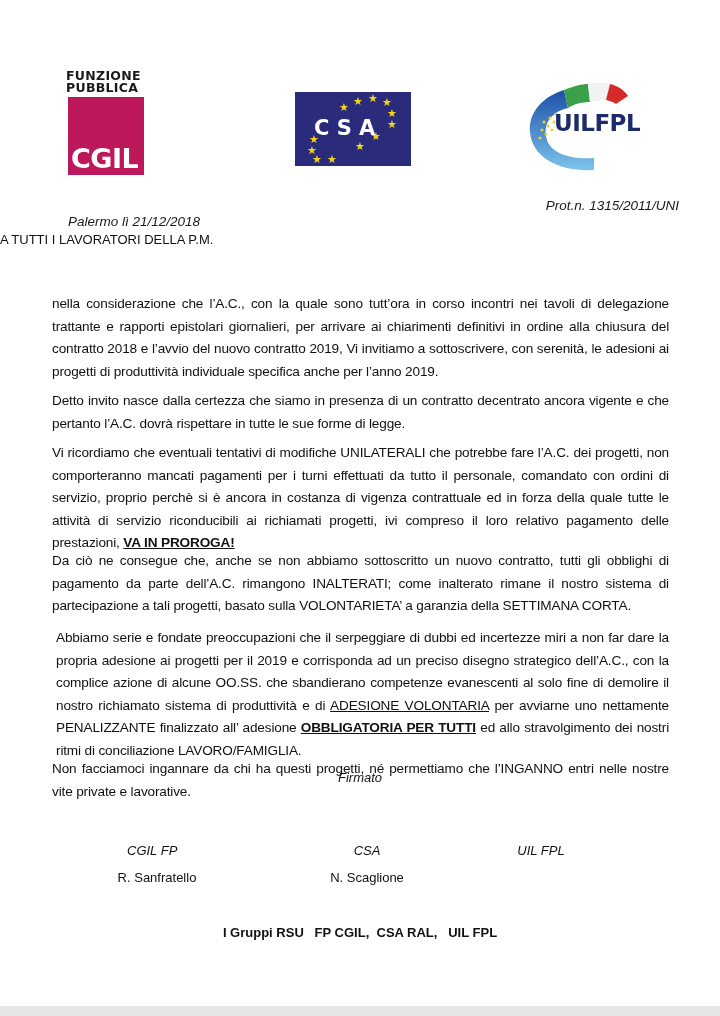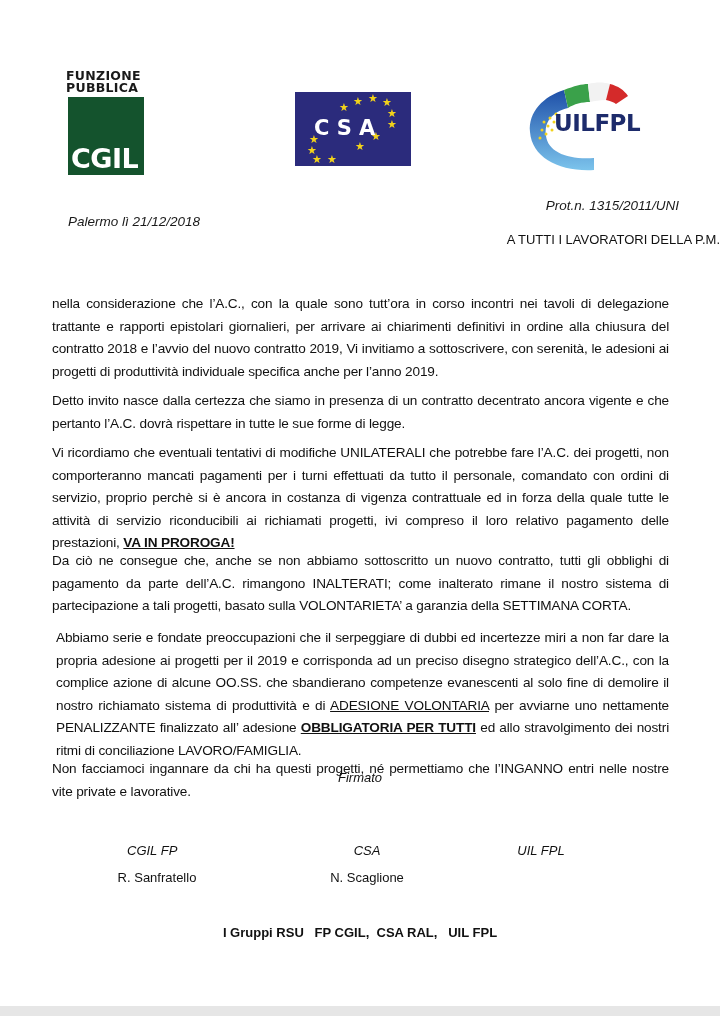--- a/index.html
+++ b/index.html
@@ -6,37 +6,37 @@
   body {
     width: 720px; height: 1016px; background: #ffffff; position: relative; overflow: hidden;
     font-family: "Liberation Sans", sans-serif; color: #111111;
   }
   .page { position: absolute; left: 0; top: 0; width: 720px; height: 740px; background: #ffffff; padding-left: 12px; }
   .bottom-bar { position: absolute; left: 0; top: 1006px; width: 720px; height: 10px; background: #e6e6e6; }
 
   
   .cgil { position: absolute; left: 66px; top: 70px; width: 80px; height: 106px; }
   .cgil .fp { font-family: "DejaVu Sans", sans-serif; font-weight: bold; font-size: 12.5px; line-height: 11.5px; letter-spacing: 0.3px; color: #1a1a1a; }
-  .cgil .box { position: absolute; left: 2px; top: 27px; width: 76px; height: 78px; background: #14532d; }
+  .cgil .box { position: absolute; left: 2px; top: 27px; width: 76px; height: 78px; background: #be185d; }
   .cgil .box span { position: absolute; left: 3px; bottom: 1px; font-family: "DejaVu Sans", sans-serif; font-weight: bold; font-size: 27px; color: #ffffff; letter-spacing: -0.5px; }
 
   
   .csa { position: absolute; left: 295px; top: 92px; width: 116px; height: 74px; background: #2b2b7c; }
   .csa .txt { position: absolute; left: 19px; top: 24px; font-family: "DejaVu Sans", sans-serif; font-weight: bold; font-size: 21px; color: #ffffff; letter-spacing: 7px; }
   .csa svg { position: absolute; left: 0; top: 0; }
 
   
   .uil { position: absolute; left: 524px; top: 74px; width: 130px; height: 100px; }
   .uil .txt { position: absolute; left: 30px; top: 36px; font-family: "DejaVu Sans", sans-serif; font-weight: bold; font-size: 23px; color: #1d2b6b; letter-spacing: -0.5px; }
 
   .meta { position: absolute; top: 198px; font-size: 13.5px; font-style: italic; color: #1a1a1a; }
   .date { left: 68px; margin-top: 16px; }
   .prot { right: 53px; }
 
-  .addressee { position: absolute; top: 232px; left: 0; width: 720px; text-align: right; font-size: 13px; }
+  .addressee { position: absolute; top: 232px; left: 0; width: 720px; text-align: left; font-size: 13px; }
 
   .body { position: absolute; left: 52px; width: 617px; font-size: 13.6px; line-height: 22.5px; text-align: justify; letter-spacing: -0.15px; }
   .body p { margin: 0; }
   .greet { top: 259px; }
   .p1 { top: 293px; }
   .p2 { top: 390px; }
   .p3 { top: 442px; }
   .p4 { top: 550px; }
   .p5 { top: 627px; }
   .p6 { top: 758px; }

